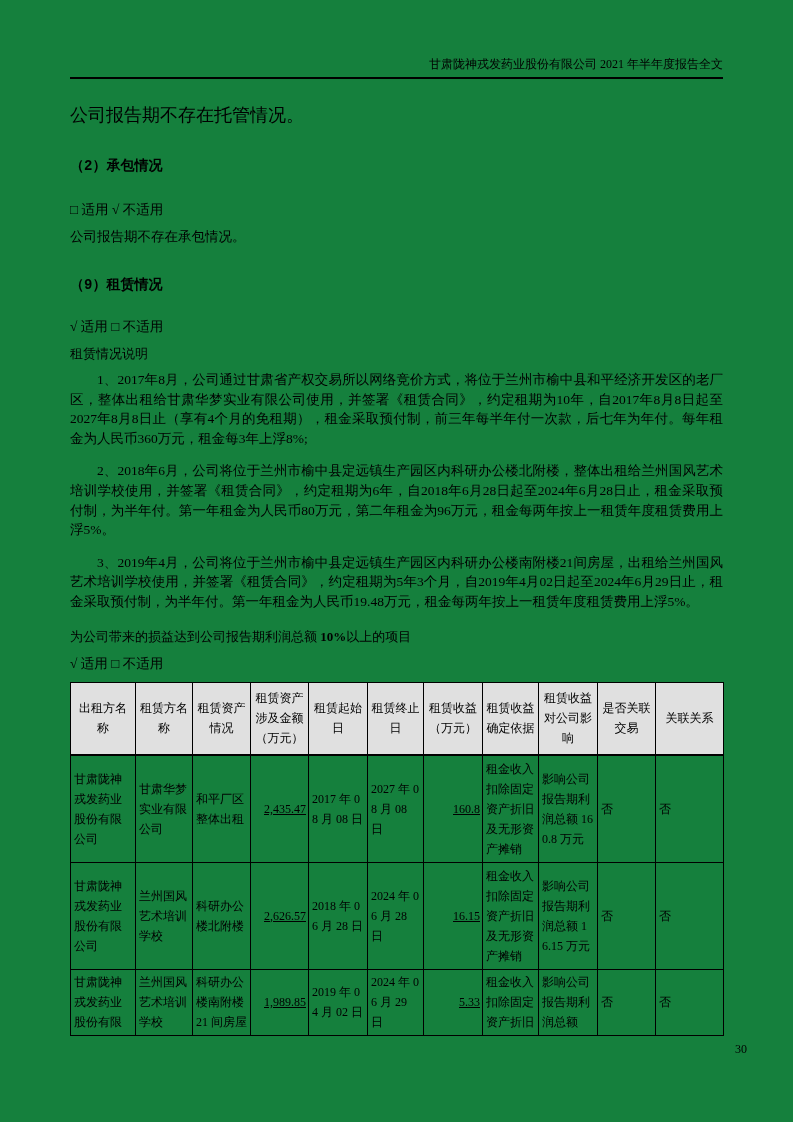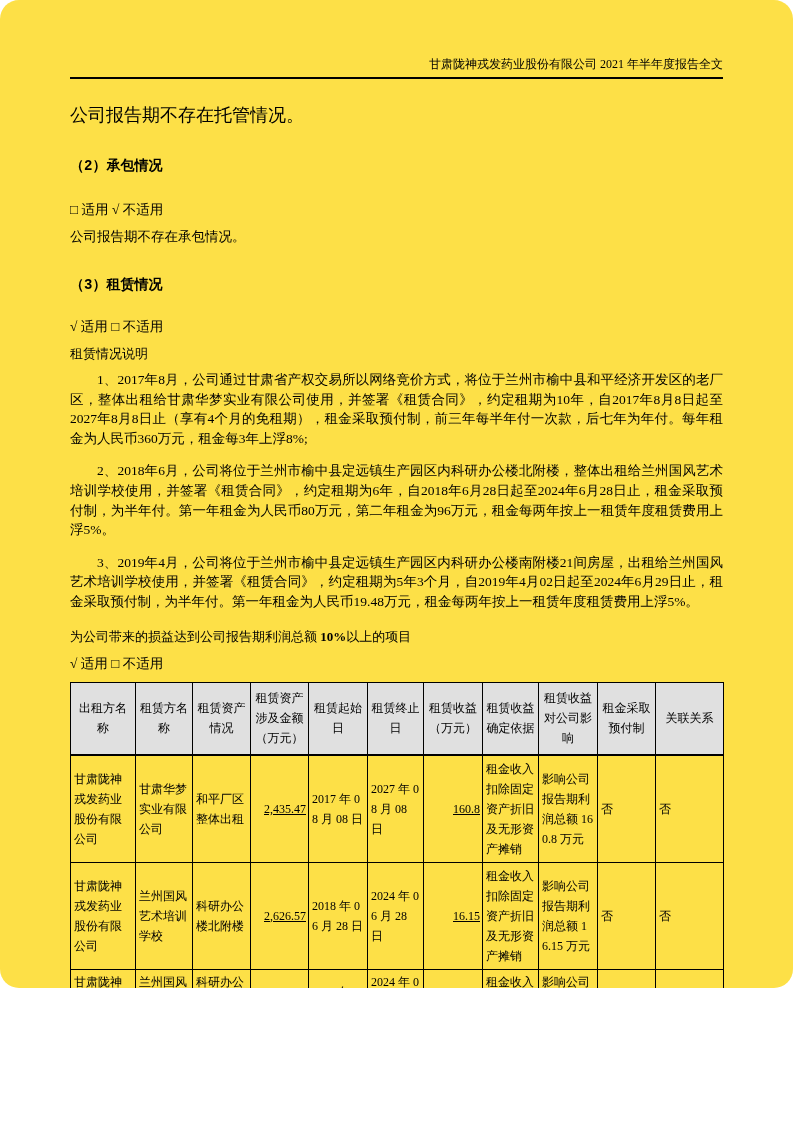--- a/index.html
+++ b/index.html
@@ -1,26 +1,25 @@
 <!DOCTYPE html>
 <html><head>
 <meta charset="utf-8">
 <style>
   * { margin: 0; padding: 0; box-sizing: border-box; }
   html, body { background: #ffffff; }
   .page {
     position: relative;
     width: 793px;
-    height: 988px;
+    height: 1122px;
     margin: 0 auto;
-    background: #fde047;
+    background: #15803d;
     font-family: "Liberation Serif", "DejaVu Serif", serif;
     color: #000000;
     overflow: hidden;
-    border-radius: 19px;
   }
   .content {
     position: absolute;
     left: 70px;
     top: 56px;
     width: 653px;
   }
   .doc-header {
     font-size: 12px;
     text-align: right;
@@ -106,21 +105,21 @@
   <div class="content">
 
     <div class="doc-header">甘肃陇神戎发药业股份有限公司 2021 年半年度报告全文</div>
 
     <div class="plain-note">公司报告期不存在托管情况。</div>
 
     <div class="section-heading">（2）承包情况</div>
     <div class="applicability">□ 适用 √ 不适用</div>
     <div class="sub-note">公司报告期不存在承包情况。</div>
 
-    <div class="section-heading">（3）租赁情况</div>
+    <div class="section-heading">（9）租赁情况</div>
     <div class="applicability tight">√ 适用 □ 不适用</div>
     <div class="lease-label">租赁情况说明</div>
 
     <p class="para">1、2017年8月，公司通过甘肃省产权交易所以网络竞价方式，将位于兰州市榆中县和平经济开发区的老厂区，整体出租给甘肃华梦实业有限公司使用，并签署《租赁合同》，约定租期为10年，自2017年8月8日起至2027年8月8日止（享有4个月的免租期），租金采取预付制，前三年每半年付一次款，后七年为年付。每年租金为人民币360万元，租金每3年上浮8%;</p>
     <p class="para">2、2018年6月，公司将位于兰州市榆中县定远镇生产园区内科研办公楼北附楼，整体出租给兰州国风艺术培训学校使用，并签署《租赁合同》，约定租期为6年，自2018年6月28日起至2024年6月28日止，租金采取预付制，为半年付。第一年租金为人民币80万元，第二年租金为96万元，租金每两年按上一租赁年度租赁费用上浮5%。</p>
     <p class="para">3、2019年4月，公司将位于兰州市榆中县定远镇生产园区内科研办公楼南附楼21间房屋，出租给兰州国风艺术培训学校使用，并签署《租赁合同》，约定租期为5年3个月，自2019年4月02日起至2024年6月29日止，租金采取预付制，为半年付。第一年租金为人民币19.48万元，租金每两年按上一租赁年度租赁费用上浮5%。</p>
 
     <div class="profit-note"><span>为公司带来的损益达到公司报告期利润总额 </span><b>10%</b><span>以上的项目</span></div>
     <div class="applicability very-tight">√ 适用 □ 不适用</div>
 
@@ -142,21 +141,21 @@
         <tr>
           <th>出租方名称</th>
           <th>租赁方名称</th>
           <th>租赁资产情况</th>
           <th>租赁资产涉及金额（万元）</th>
           <th>租赁起始日</th>
           <th>租赁终止日</th>
           <th>租赁收益（万元）</th>
           <th>租赁收益确定依据</th>
           <th>租赁收益对公司影响</th>
-          <th>租金采取预付制</th>
+          <th>是否关联交易</th>
           <th>关联关系</th>
         </tr>
       </thead>
       <tbody>
         <tr class="r1">
           <td>甘肃陇神戎发药业股份有限公司</td>
           <td>甘肃华梦实业有限公司</td>
           <td>和平厂区整体出租</td>
           <td class="num">2,435.47</td>
           <td>2017 年 08 月 08 日</td>

